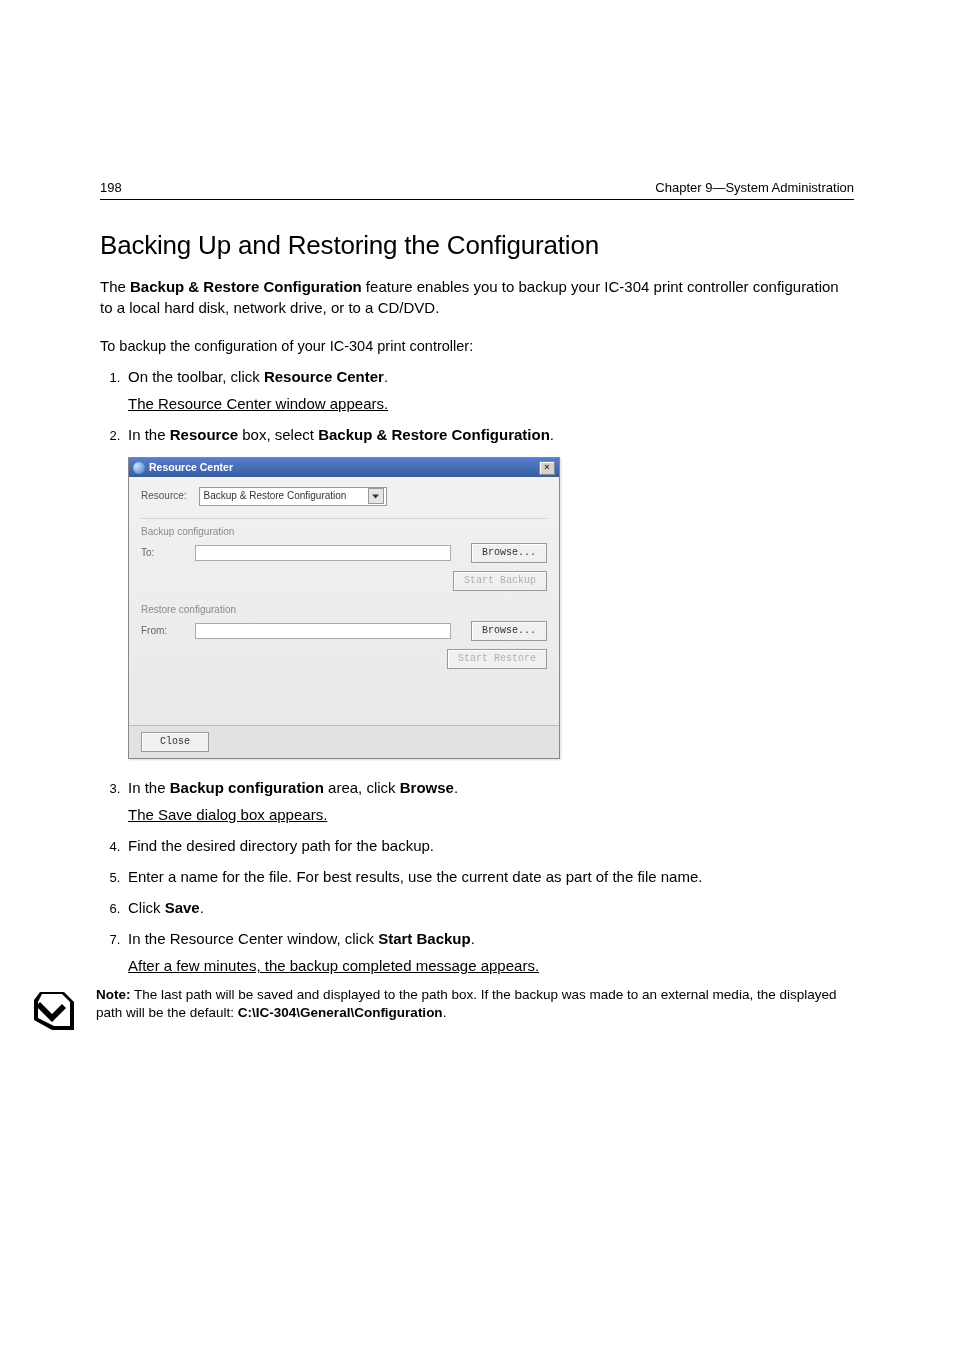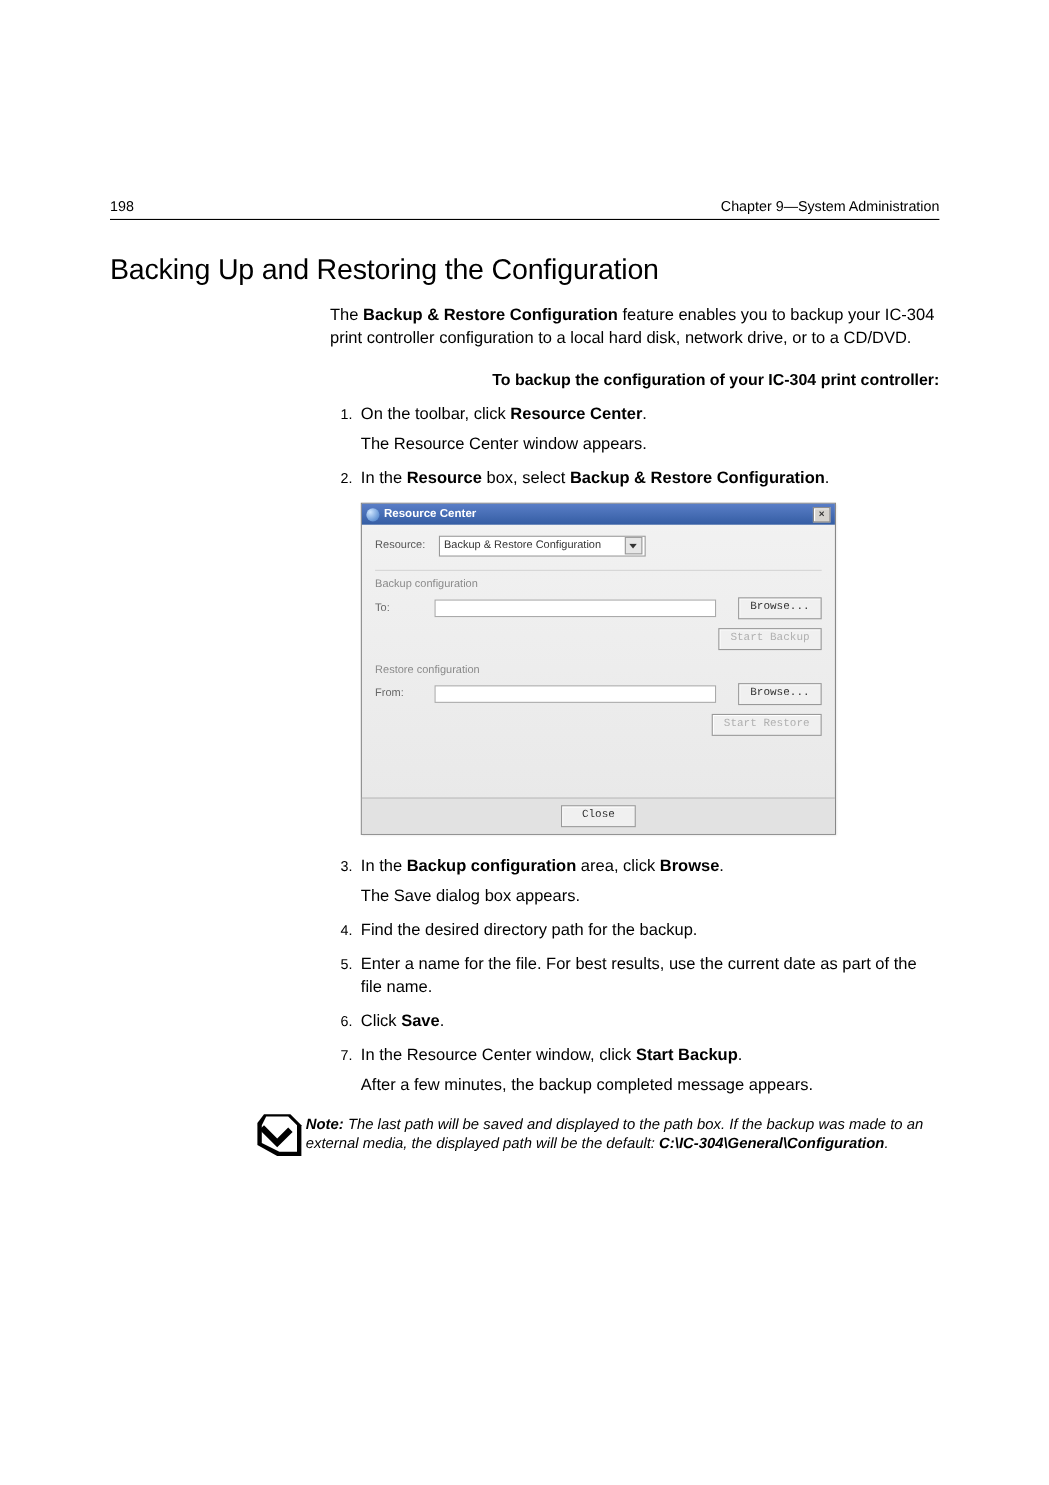--- a/index.html
+++ b/index.html
@@ -21,47 +21,46 @@
     margin-bottom: 30px;
     font-size: 13px;
   }
   .h1 {
     font-size: 26px;
     font-weight: 400;
     margin: 3px 0 14px 0;
     letter-spacing: -0.2px;
   }
   .body-col {
-    margin-left: 200px;
     font-size: 15px;
     line-height: 1.4;
   }
   .intro {
     margin-bottom: 18px;
   }
   .subhead {
-    font-weight: bold;
+    font-weight: normal;
     font-size: 14.5px;
     margin-bottom: 10px;
-    text-align: right;
   }
   ol.steps {
     list-style: decimal;
     padding-left: 24px;
     margin: 0;
   }
   ol.steps > li {
     padding-left: 4px;
     margin-bottom: 10px;
   }
   ol.steps > li::marker {
     font-size: 13px;
   }
   .indent {
     margin-top: 6px;
+    text-decoration: underline;
   }
   .bold { font-weight: bold; }
 
   
   .dialog-wrap {
     margin: 12px 0 18px 0;
   }
   .dialog {
     width: 430px;
     font-family: Tahoma, Arial, sans-serif;
@@ -145,31 +144,31 @@
   .btn.disabled { color:#b0b0b0; }
   .btn-row-right { display:flex; justify-content:flex-end; margin-top:8px;}
   .sec-gap { height:12px; }
   hr.dlg-div {
     border:none;border-top:1px solid #d4d4d4;margin:6px 0;
   }
   .dialog-footer {
     background:#e2e2e2;
     padding:6px 12px;
     display:flex;
-    justify-content:center;
+    justify-content:flex-start;
     border-top:1px solid #bcbcbc;
   }
 
   
   .note-row {
     display:flex;
-    align-items:center;
+    align-items:flex-start;
+    gap:18px;
     margin-left:-70px;
     margin-top:6px;
-    font-style:italic;
   }
   .note-icon {
     width:48px;height:48px;
     flex:0 0 48px;
   }
   .note-text {
     font-size:13.5px;
     line-height:1.35;
     flex:1;
   }

